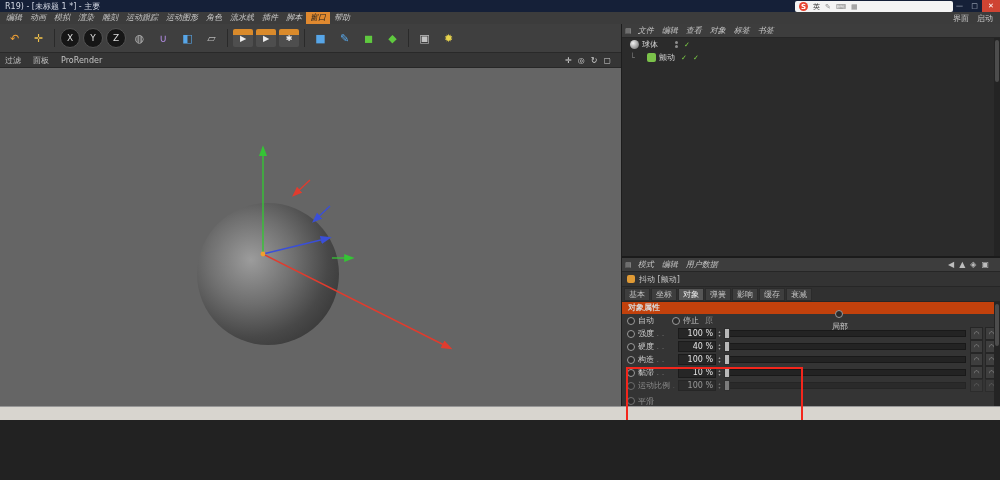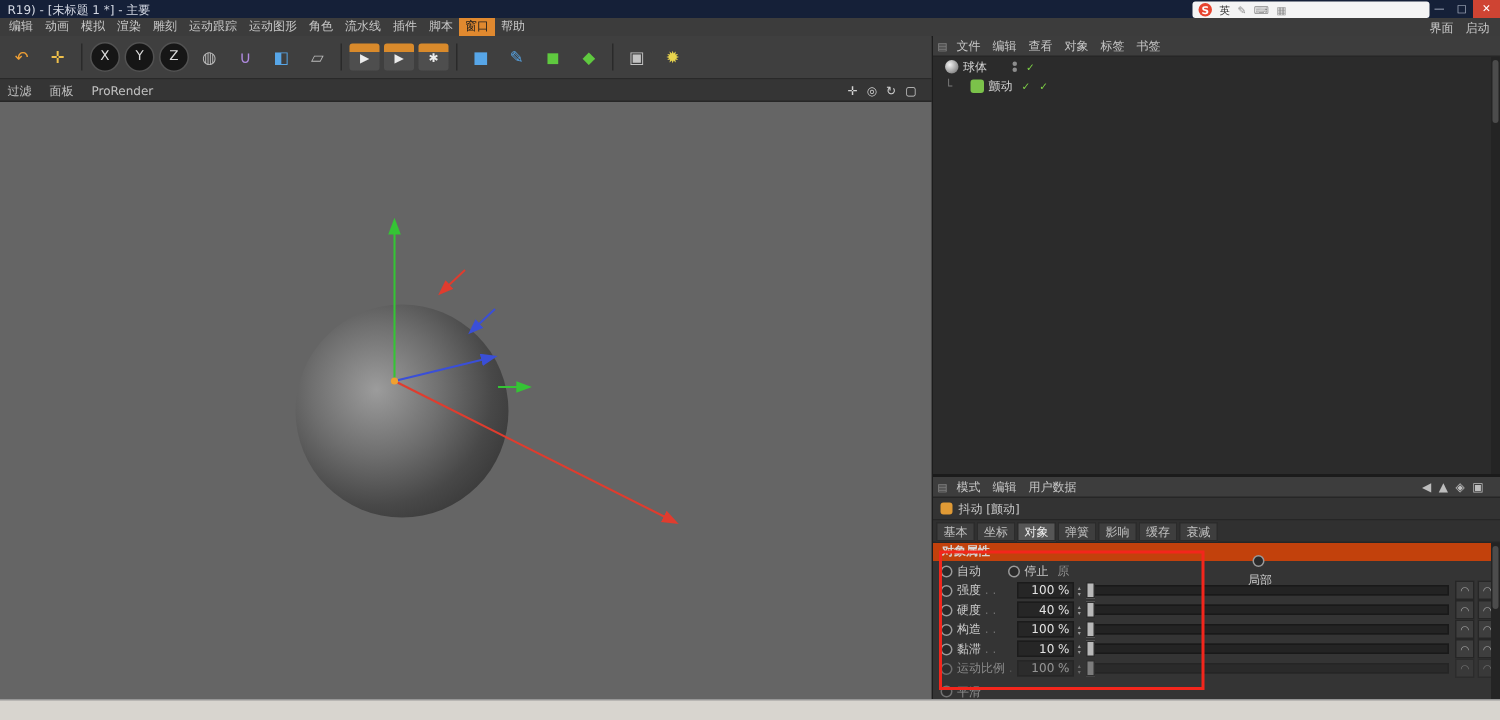--- a/index.html
+++ b/index.html
@@ -1,35 +1,35 @@
 <!DOCTYPE html>
 <html><head>
 <meta charset="utf-8">
 <style>
   html,body{margin:0;padding:0;background:#222;}
-  .app{position:relative;width:1000px;height:480px;overflow:hidden;background:#3c3c3c;
+  .app{position:relative;width:1000px;height:420px;overflow:hidden;background:#3c3c3c;
        font-family:"DejaVu Sans","Liberation Sans",sans-serif;font-size:8px;color:#c8c8c8;}
 
   
   .titlebar{position:absolute;top:0;left:0;right:0;height:12px;background:#152038;display:flex;align-items:center;}
   .tb-title{color:#d4d9e4;padding-left:5px;white-space:nowrap;}
   .winbtns{margin-left:auto;display:flex;height:12px;}
   .wb{width:15px;text-align:center;font-size:7px;color:#b8c0d0;line-height:12px;}
   .wb.close{background:#cf4433;color:#fff;width:18px;}
   .ime{position:absolute;left:795px;top:1px;width:150px;height:11px;background:#f4f4f4;border-radius:2px;
        display:flex;align-items:center;gap:5px;padding:0 4px;z-index:5;}
   .ime-logo{width:9px;height:9px;background:#e8432e;color:#fff;border-radius:50%;font-size:7px;font-weight:bold;
             display:flex;align-items:center;justify-content:center;}
   .ime-mode{color:#333;font-size:7px;}
   .ime-tool{color:#888;font-size:7px;}
 
   
   .menubar{position:absolute;top:12px;left:0;right:0;height:12px;background:#3c3c3c;border-bottom:1px solid #2a2a2a;
            display:flex;align-items:center;padding:0 2px;}
-  .mi{padding:0 4px;line-height:12px;white-space:nowrap;}
+  .mi{padding:0 4px;line-height:12px;white-space:nowrap;font-style:italic;}
   .mi.hl{background:#e0892f;color:#1d1d1d;}
   .mb-right{margin-left:auto;display:flex;gap:8px;padding-right:5px;color:#c9c9c9;align-items:center;}
 
   
   .content{position:absolute;top:24px;left:0;right:0;bottom:13px;display:flex;}
   .left{width:621px;display:flex;flex-direction:column;border-right:1px solid #1d1d1d;}
   .toolbar{height:28px;background:#3f3f3f;border-bottom:1px solid #292929;display:flex;align-items:center;padding:0 3px;gap:1px;}
   .ti{width:23px;height:22px;border-radius:3px;display:flex;align-items:center;justify-content:center;font-size:11px;color:#b5b5b5;}
   .ti.circ{width:18px;height:18px;border-radius:50%;background:#161616;border:1px solid #525252;color:#dcdcdc;font-size:9px;margin:0 1px;}
   .ti.clap{background:linear-gradient(#d98a2b 0 32%,#4e4e4e 32%);border-radius:2px;width:20px;height:18px;font-size:8px;color:#ececec;margin:0 1px;}

